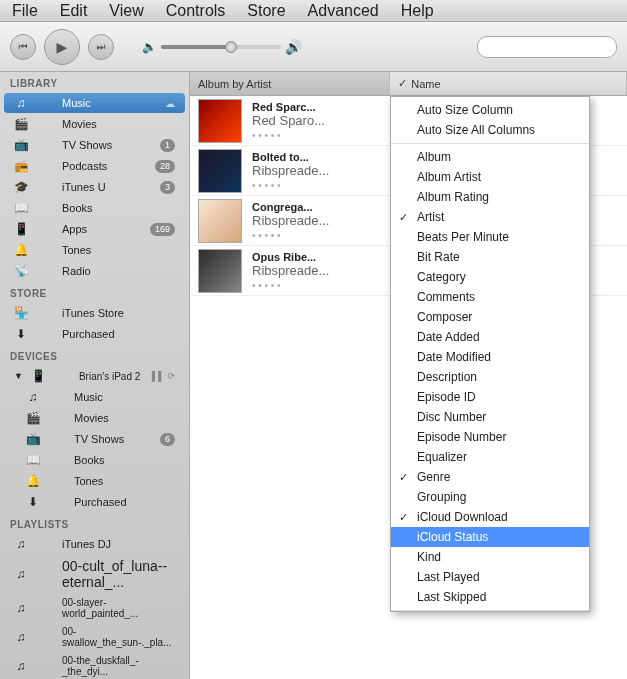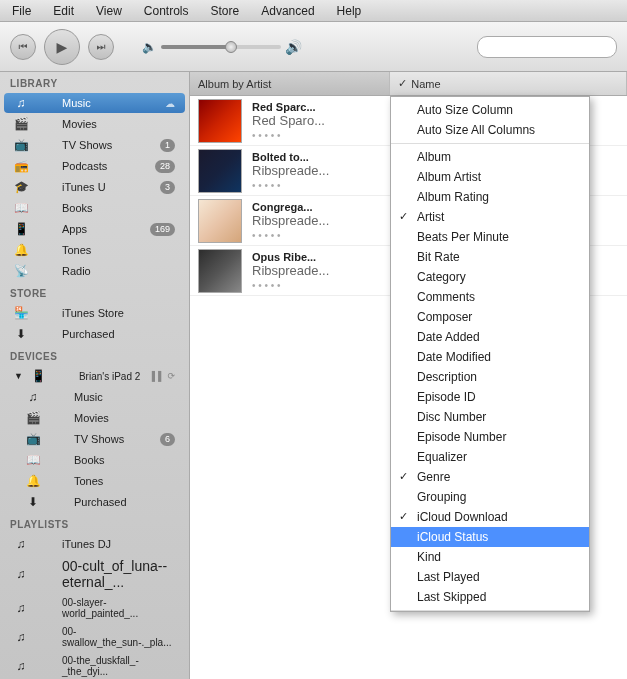--- a/index.html
+++ b/index.html
@@ -17,21 +17,21 @@
     .menu-bar {
       background: linear-gradient(to bottom, #e8e8e8, #d0d0d0);
       border-bottom: 1px solid #aaa;
       display: flex;
       align-items: center;
       height: 22px;
       padding: 0 8px;
       gap: 14px;
     }
     .menu-item {
-      font-size: 12px;
+      font-size: 16px;
       color: #222;
       cursor: default;
       padding: 2px 4px;
     }
 
     
     .toolbar {
       background: linear-gradient(to bottom, #f5f5f5, #dcdcdc);
       border-bottom: 1px solid #aaa;
       height: 50px;
@@ -229,20 +229,21 @@
       border-bottom: 1px solid #ddd;
       padding: 3px 0;
     }
     .ctx-item {
       padding: 3px 20px 3px 26px;
       cursor: pointer;
       color: #222;
       position: relative;
       white-space: nowrap;
       display: flex;
+      align-items: center;
     }
     .ctx-item.highlighted { background: #4d90fe; color: white; }
     .ctx-item .checkmark {
       position: absolute;
       left: 8px;
       font-size: 11px;
     }
 
     
     .art-red { background: linear-gradient(135deg, #8b0000 0%, #cc2200 50%, #ff4400 100%); }

